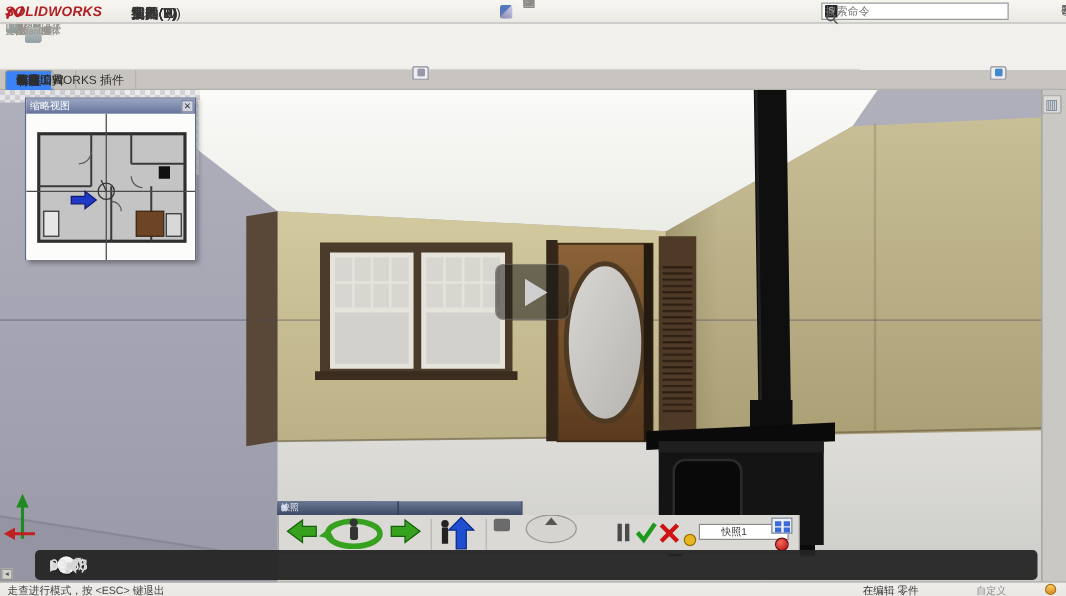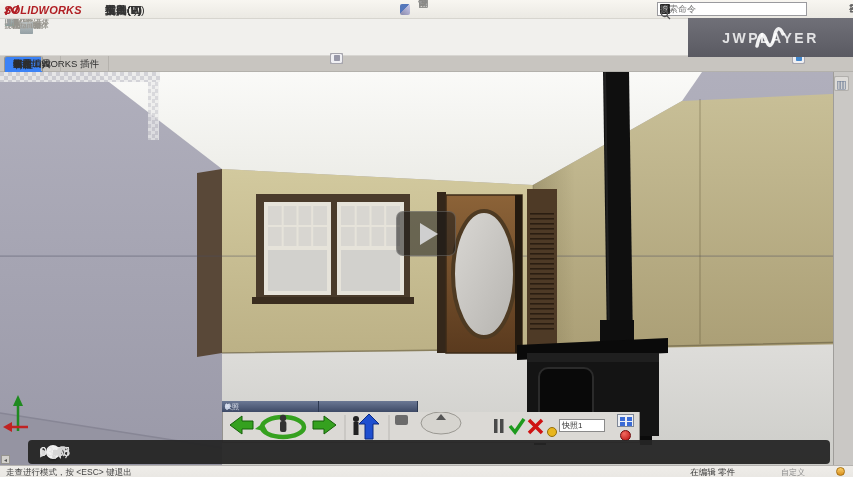--- a/index.html
+++ b/index.html
@@ -107,22 +107,22 @@
   .wt { left:222px; top:401px; width:418px; height:42px; z-index:31; }
   .wt-headers { left:0; top:0; width:418px; height:11px; display:flex; position:absolute; }
   .wt-h { position:static; height:11px; background:linear-gradient(#6b7894,#3e4a66); border-right:1px solid #2c3ien;
     border-right:1px solid #2c3850; color:#e8ecf5; font-size:7px; line-height:11px; padding-left:3px; display:flex;
     align-items:center; gap:2px; }
   .wt-h i { position:static; width:5px; height:5px; background:#c9d2e6; border-radius:1px; display:inline-block; }
   .wt-h .wt-close { margin-left:auto; margin-right:2px; font-size:6px; color:#dfe4f0; }
   .wt-body { left:0; top:11px; width:418px; height:31px; background:#dbd9d5; border:1px solid #94928e;
     border-top:none; }
   .wt-body svg { left:0; top:0; }
-  .wt-field { left:336px; top:7px; width:46px; height:13px; background:#fff; border:1px solid #8a8a8a;
-    font-size:8px; line-height:11px; padding-left:2px; color:#333; }
+  .wt-field { left:336px; top:7px; width:72px; height:13px; background:#fff; border:1px solid #8a8a8a;
+    font-size:8px; line-height:11px; padding-left:17px; color:#333; }
   .wt-grid { left:394px; top:2px; width:17px; height:13px; background:#eceff5; border:1px solid #7f8796; }
   .wt-grid i { position:absolute; width:5px; height:4px; background:#3a6bd6; }
   .wt-rec { left:397px; top:18px; width:11px; height:11px; border-radius:50%;
     background:radial-gradient(circle at 35% 30%,#f26a5e,#b80f0f); border:1px solid #6e0808; }
 
   
   .tooltip { left:370px; top:424px; width:122px; height:16px; background:#fffef8; border:1px solid #77756f;
     box-shadow:2px 2px 3px rgba(0,0,0,.35); font-size:8.5px; line-height:14px; text-align:center; color:#222; z-index:35; }
 
   
@@ -270,20 +270,39 @@
 
   <div class="taskpane">
     <span class="tp tp-home">⌂</span>
     <span class="tp">▣</span>
     <span class="tp" style="color:#b8922a">▤</span>
     <span class="tp" style="color:#7a8aa0">▦</span>
     <span class="tp tp-wheel"></span>
     <span class="tp" style="color:#6a7a94">▥</span>
   </div>
 
+  <div class="thumbwin">
+    <div class="thumbwin-title">缩略视图</div>
+    <div class="thumbwin-close">✕</div>
+    <svg width="135" height="117" viewBox="0 0 135 117">
+      <rect width="135" height="117" fill="#fcfcfb"></rect>
+      <rect x="10" y="16" width="117" height="86" fill="#c4c4c4" stroke="#2e2e2e" stroke-width="2.5"></rect>
+      <path d="M52,16 V58 M52,58 H10 M84,16 V40 M84,40 H127 M68,58 V102 M100,58 V102" stroke="#3a3a3a" stroke-width="1.6" fill="none"></path>
+      <path d="M52,30 a10,10 0 0 1 -10,10 M84,50 a9,9 0 0 0 9,9 M68,70 a8,8 0 0 1 8,8" stroke="#5a5a5a" stroke-width="1" fill="none"></path>
+      <rect x="106" y="42" width="9" height="10" fill="#111"></rect>
+      <rect x="88" y="78" width="22" height="20" fill="#6e4426" stroke="#3a2412"></rect>
+      <rect x="14" y="78" width="12" height="20" fill="#e6e6e6" stroke="#333"></rect>
+      <rect x="112" y="80" width="12" height="18" fill="#d8d8d8" stroke="#333"></rect>
+      <line x1="0" y1="62" x2="135" y2="62" stroke="#4a4a4a" stroke-width="1"></line>
+      <line x1="64" y1="0" x2="64" y2="117" stroke="#4a4a4a" stroke-width="1"></line>
+      <circle cx="64" cy="62" r="6.5" fill="none" stroke="#333"></circle>
+      <line x1="64" y1="62" x2="60" y2="53" stroke="#333"></line>
+      <polygon points="36,66 47,66 47,62 56,69 47,76 47,72 36,72" fill="#2038c8" stroke="#101a70"></polygon>
+    </svg>
+  </div>
 
   <div class="menubar">
     <div class="sw-logo">
       <svg width="16" height="14" viewBox="0 0 16 14">
         <path d="M2,11 C4,3 7,3 8,7 C9,11 12,11 14,3" stroke="#b11f24" stroke-width="2.2" fill="none" stroke-linecap="round"></path>
       </svg>
       <span class="sw-brand">SOLIDWORKS</span>
     </div>
     <div class="menus">
       <span class="menu-item">文件(F)</span>
@@ -491,26 +510,20 @@
         </span>
       <span class="hu">
           <i style="background:#99b"></i>
         </span>
       <span class="hu">
           <i style="background:#48c"></i>
         </span>
     </div>
   </div>
 
-  <div class="jwcorner">
-    <svg width="34" height="26" viewBox="0 0 34 26">
-      <path d="M3,21 C6,7 9,7 12,15 C15,23 18,23 21,9 C23,2 26,2 29,9" stroke="rgba(255,255,255,0.9)" stroke-width="3.5" fill="none" stroke-linecap="round"></path>
-    </svg>
-    <span class="jw-text">JWPLAYER</span>
-  </div>
 
 
   <div class="wt">
     <div class="wt-headers">
       <div class="wt-h" style="width:196px">
           <i></i>
           <span style="position:static">运动</span>
         </div>
       <div class="wt-h" style="width:50px">
           <i></i>

